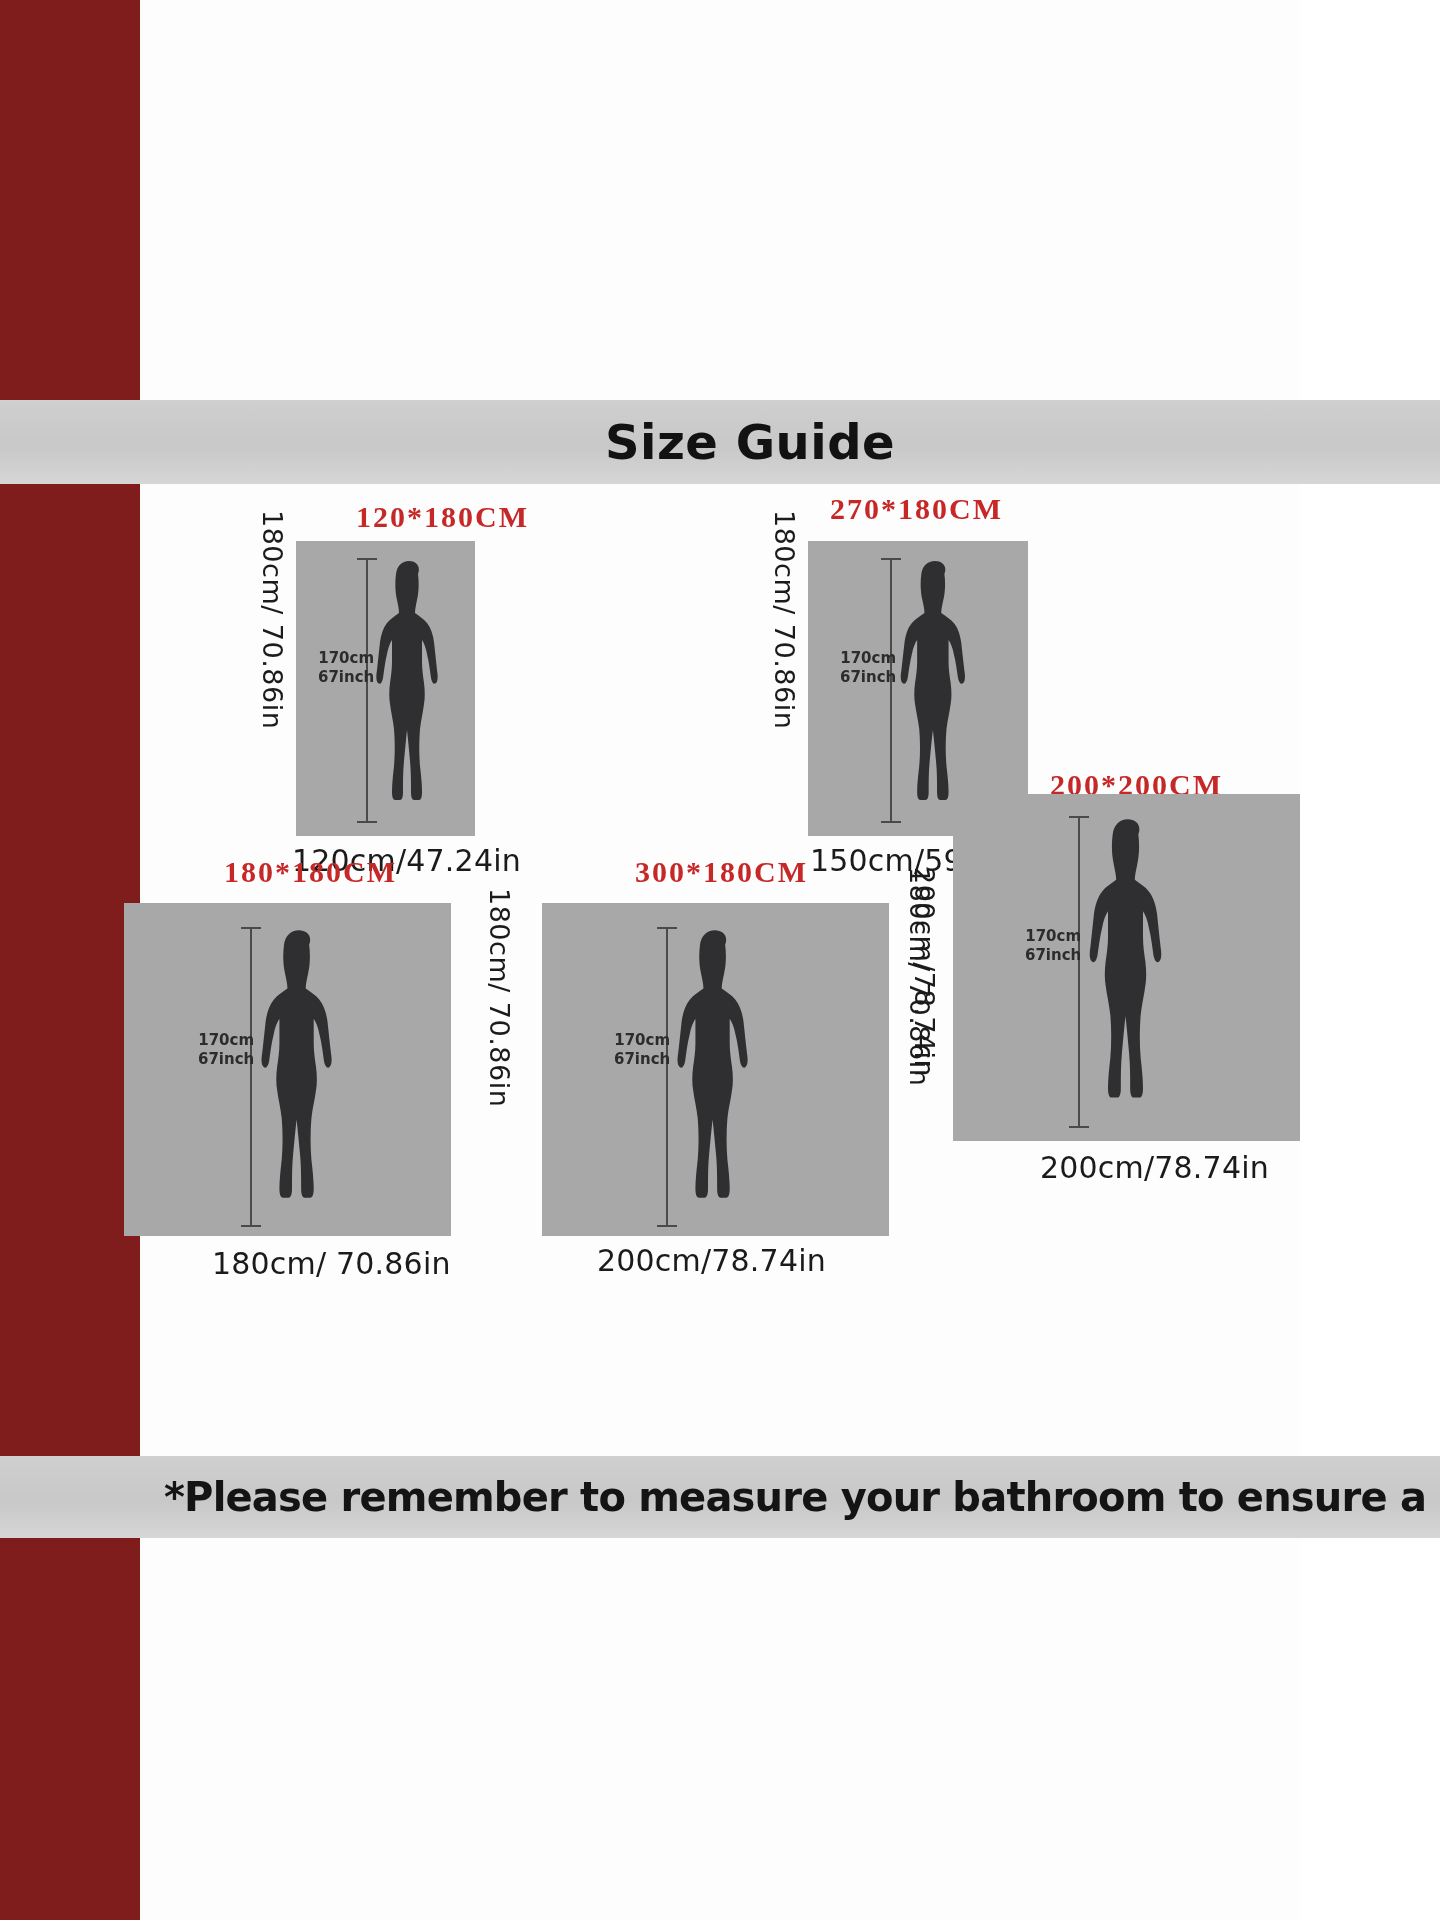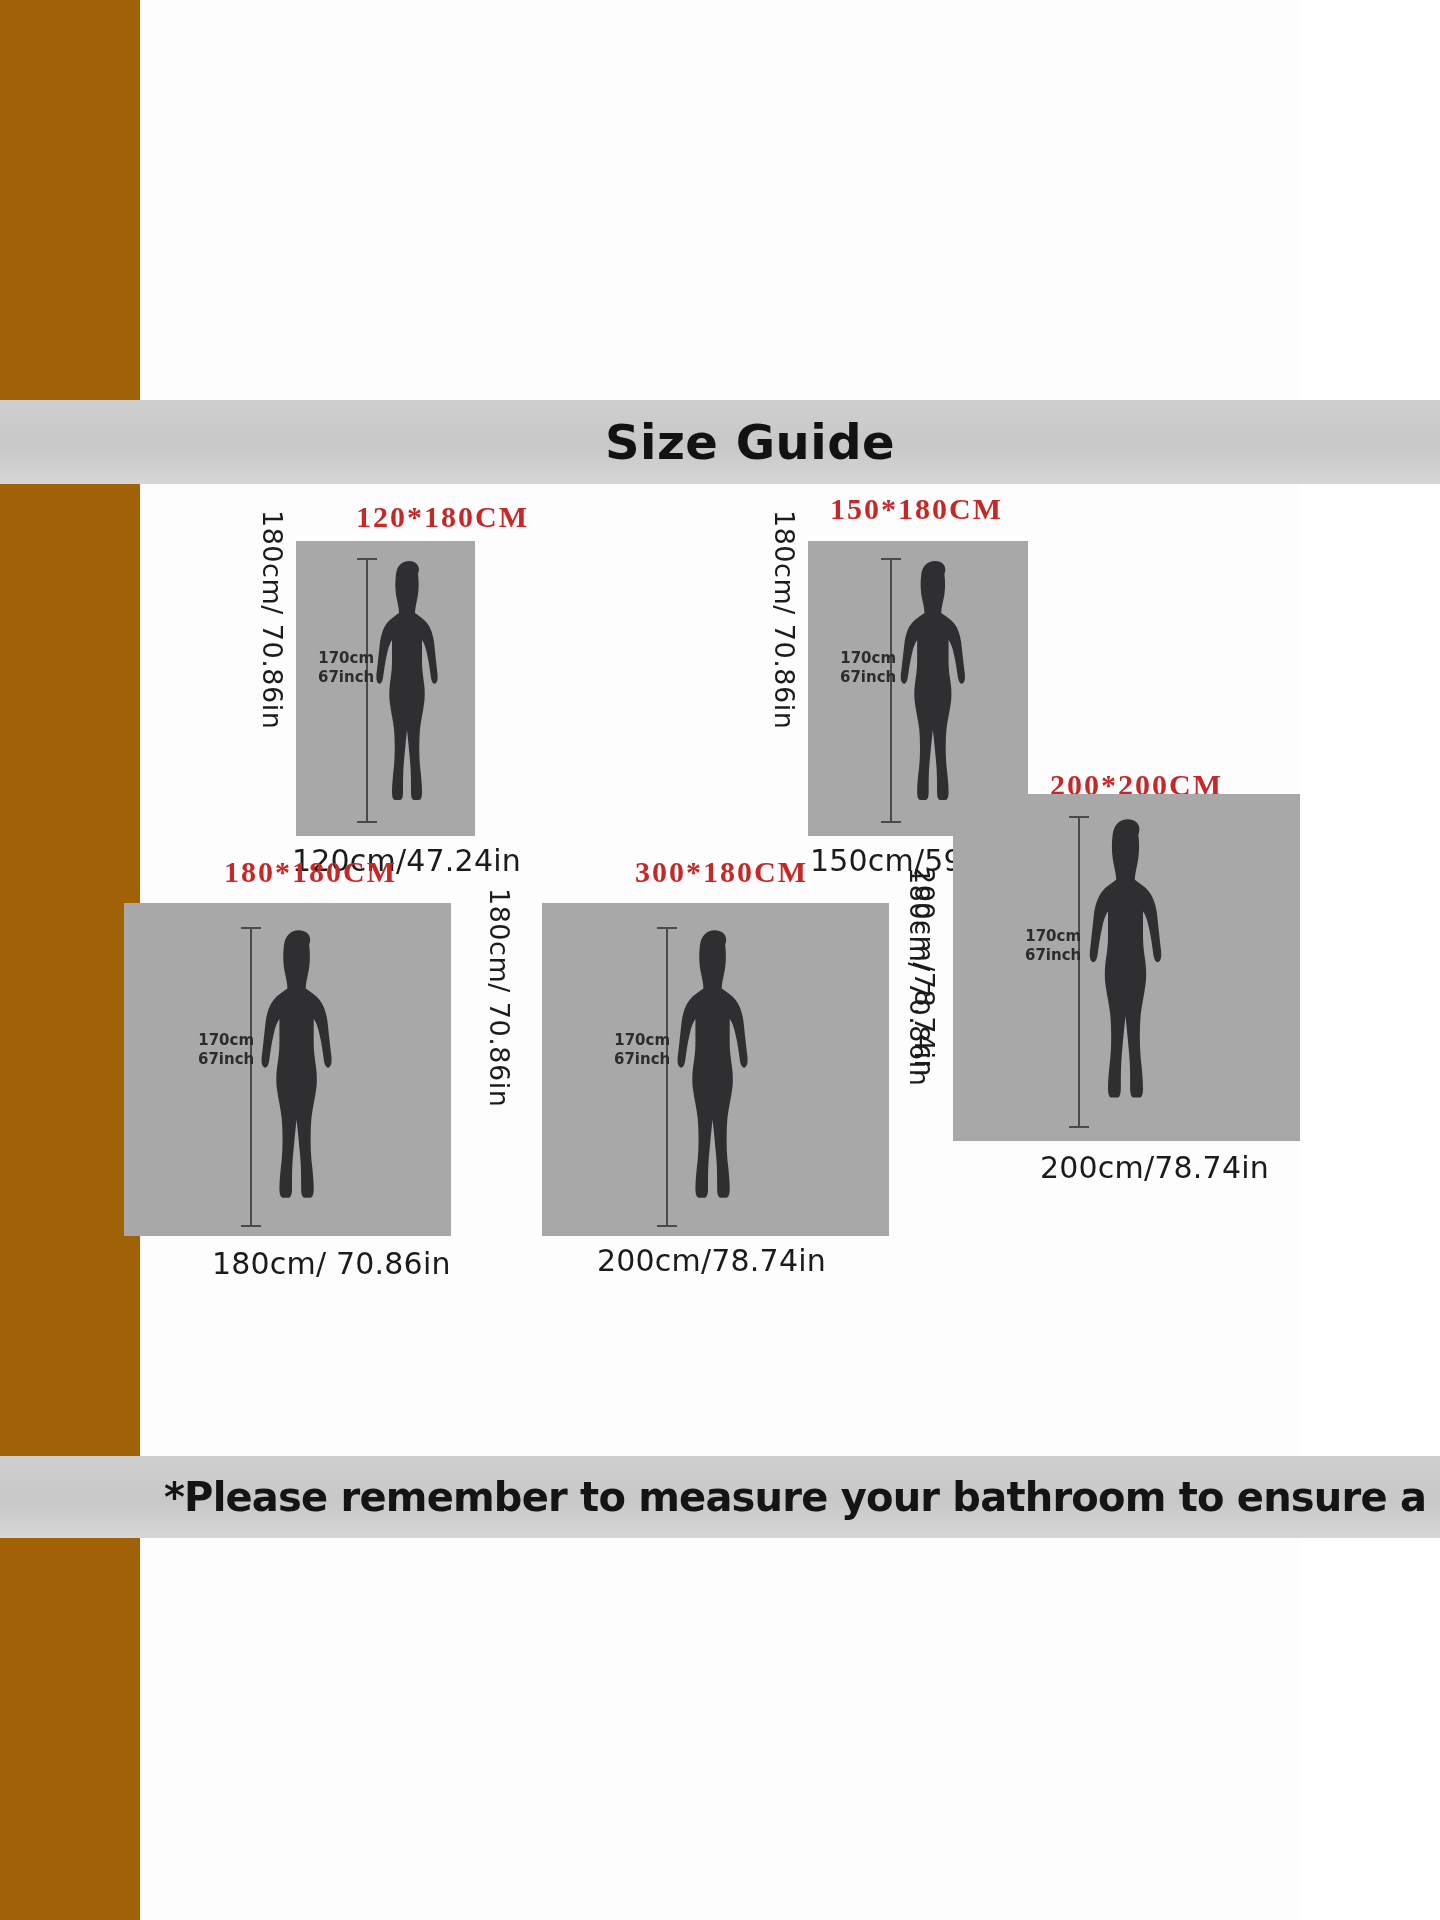--- a/index.html
+++ b/index.html
@@ -15,21 +15,21 @@
     overflow: hidden;
   }
 
   
   #sheet {
     position: absolute;
     left: 0;
     top: 0;
     width: 1280px;
     height: 1920px;
-    background: #a16207;
+    background: #7f1d1d;
   }
 
   
   #art {
     position: absolute;
     left: 140px;
     top: 0px;
     width: 1160px;
     height: 1920px;
     background: #fdfdfd;
@@ -181,21 +181,21 @@
             <path fill="#2f2f31" d="M41 2c-7 0-12 5-13 13-1 8-1 17 1 26 1 5 2 9 2 13-4 3-9 6-12 10-4 5-6 12-7 19-1 9-2 19-3 28-1 6-1 11 1 13 2 2 4 0 5-5 1-7 2-16 4-24 1-6 3-11 5-14v22c0 7-1 14-2 21-1 8-1 15 0 21 1 8 3 16 4 25 1 12 1 25 0 37-1 9-2 18-2 26 0 5 1 8 3 8h5c2 0 3-3 3-8 0-10 0-21 1-31 1-11 2-22 3-31 1 9 2 20 3 31 1 10 1 21 1 31 0 5 1 8 3 8h5c2 0 3-3 3-8 0-8-1-17-2-26-1-12-1-25 0-37 1-9 3-17 4-25 1-6 1-13 0-21-1-7-2-14-2-21V81c2 3 4 8 5 14 2 8 3 17 4 24 1 5 3 7 5 5 2-2 2-7 1-13-1-9-2-19-3-28-1-7-3-14-7-19-3-4-8-7-12-10 0-4 1-8 2-13 2-9 2-18 1-26C53 7 48 2 41 2z"></path>
           </svg>
         </div>
       </div>
 
       <div class="h-label" style="left:152px; top:351px;">120cm/47.24in</div>
     </div>
 
     <div class="card" style="left:470px; top:492px; width:480px; height:430px;">
 
-      <div class="size-tag" style="left:220px; top:0px;">150*180CM</div>
+      <div class="size-tag" style="left:220px; top:0px;">270*180CM</div>
 
       <div class="v-label" style="left:190px; top:18px;">180cm/ 70.86in</div>
 
       <div class="panel" style="left:198px; top:49px; width:220px; height:295px;">
         <div class="ruler" style="left:82px; top:17px; height:265px;"></div>
         <div class="inner-note" style="left:32px; top:108px;">
           <span class="big">170cm</span>
           <span class="small">67inch</span>
         </div>
         <div class="silhouette" style="left:84px; top:18px; width:88px; height:268px;">

